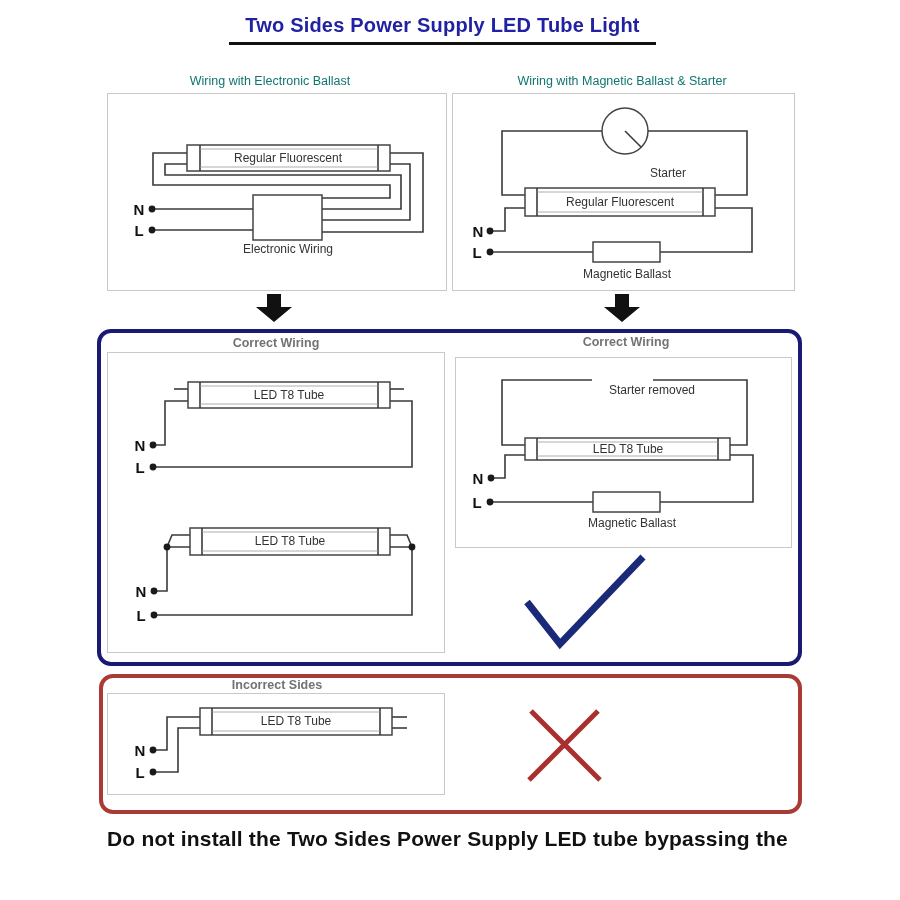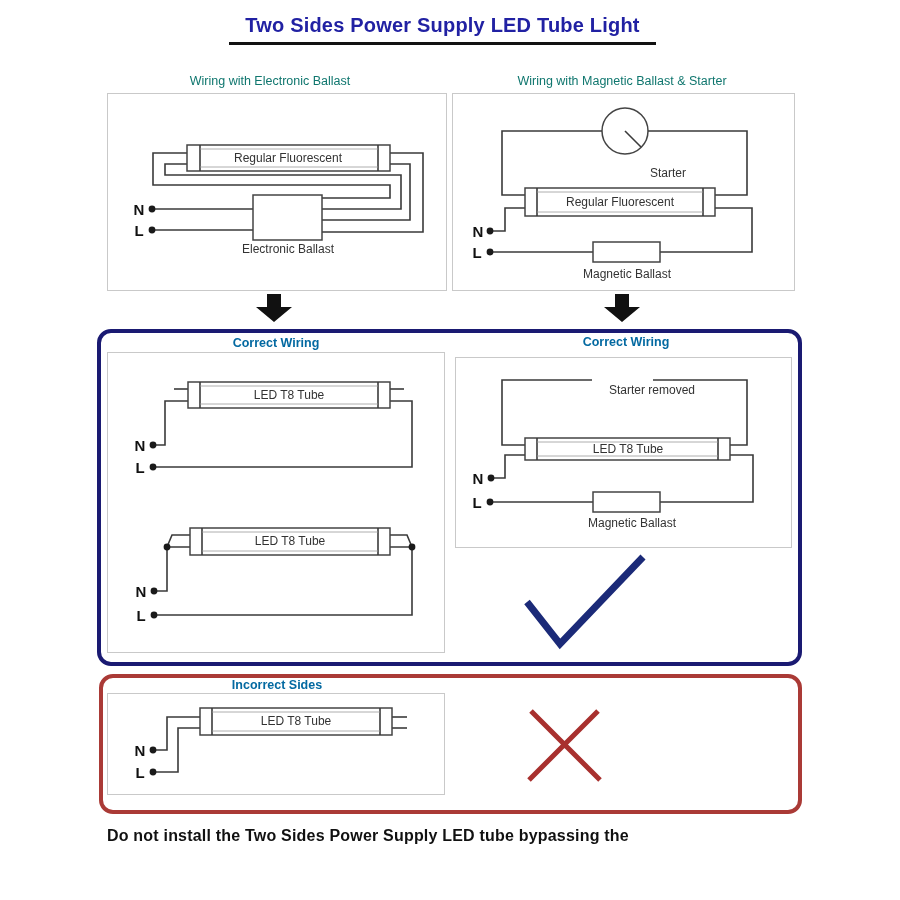--- a/index.html
+++ b/index.html
@@ -3,38 +3,38 @@
 <meta charset="utf-8">
 <style>
   html,body{margin:0;padding:0;background:#ffffff;}
   #stage{
     position:relative;width:885px;height:900px;background:#ffffff;overflow:hidden;
     font-family:"Liberation Sans", sans-serif;color:#222;
   }
   .lbl{position:absolute;transform:translate(-50%,-50%);white-space:nowrap;color:#333;}
   .small{font-size:12px;}
   .head{font-size:12.5px;color:#0f766e;}
-  .boxhead{font-size:12.5px;font-weight:600;color:#0369a1;}
+  .boxhead{font-size:12.5px;font-weight:600;color:#737373;}
   .nl{font-size:15px;font-weight:bold;color:#111;}
   .panel{position:absolute;border:1px solid #c9c9c9;background:#ffffff;}
   #title-wrap{position:absolute;left:0;right:0;top:14px;text-align:center;}
   #title-text{
     display:inline-block;font-size:20px;font-weight:bold;color:#2121a3;
     padding:0 16px 5px 16px;border-bottom:3px solid #111;letter-spacing:.2px;
   }
   #correct-box{
     position:absolute;left:97px;top:329px;width:705px;height:337px;
     border:4px solid #1a1a72;border-radius:14px;box-sizing:border-box;background:transparent;
   }
   #incorrect-box{
     position:absolute;left:99px;top:674px;width:703px;height:140px;
     border:4px solid #aa3a36;border-radius:14px;box-sizing:border-box;background:transparent;
   }
   #diagram-svg{position:absolute;left:0;top:0;pointer-events:none;}
-  .caption{position:absolute;left:107px;font-size:16px;font-weight:bold;color:#111;letter-spacing:.2px;}
+  .caption{position:absolute;left:107px;font-size:21px;font-weight:bold;color:#111;letter-spacing:.2px;}
 </style>
 </head>
 <body>
 
 <div id="stage">
 
   <div id="title-wrap">
     <span id="title-text">Two Sides Power Supply LED Tube Light</span>
   </div>
 
@@ -163,21 +163,21 @@
         <line x1="212" y1="731" x2="380" y2="731" stroke="#999" stroke-width="0.8"></line>
       </g>
       <circle cx="153" cy="750" r="3.4" fill="#1a1a1a" stroke="none"></circle>
       <circle cx="153" cy="772" r="3.4" fill="#1a1a1a" stroke="none"></circle>
     </g>
 
     <path d="M531,711 L600,780 M598,711 L529,780" stroke="#a8302e" stroke-width="5" fill="none"></path>
   </svg>
 
   <span class="lbl small" style="left:288px;top:158px;">Regular Fluorescent</span>
-  <span class="lbl small" style="left:288px;top:249px;">Electronic Ballast</span>
+  <span class="lbl small" style="left:288px;top:249px;">Electronic Wiring</span>
   <span class="lbl nl" style="left:139px;top:209px;">N</span>
   <span class="lbl nl" style="left:139px;top:230px;">L</span>
 
   <span class="lbl small" style="left:627px;top:173px;margin-left:41px;">Starter</span>
   <span class="lbl small" style="left:620px;top:202px;">Regular Fluorescent</span>
   <span class="lbl small" style="left:627px;top:274px;">Magnetic Ballast</span>
   <span class="lbl nl" style="left:478px;top:231px;">N</span>
   <span class="lbl nl" style="left:477px;top:252px;">L</span>
 
   <span class="lbl boxhead" style="left:276px;top:343px;">Correct Wiring</span>

